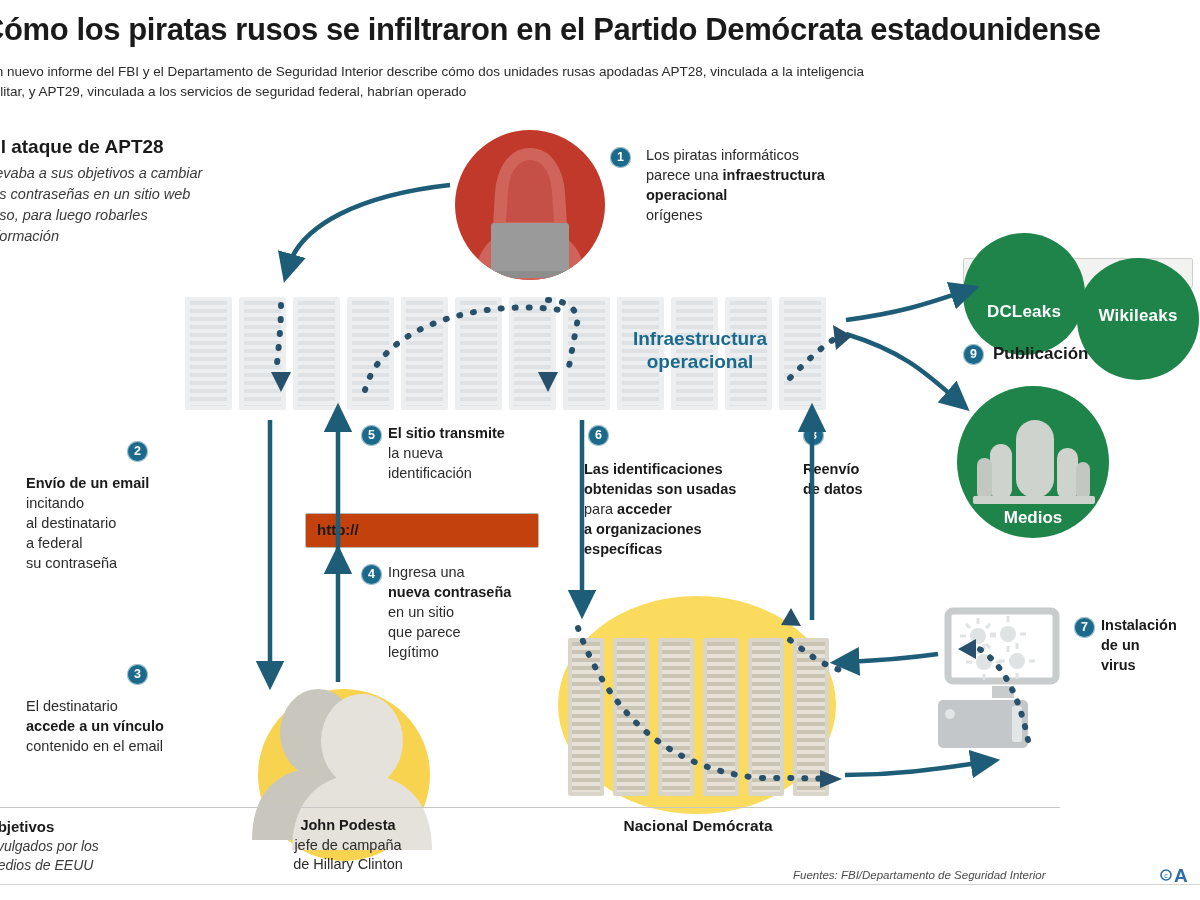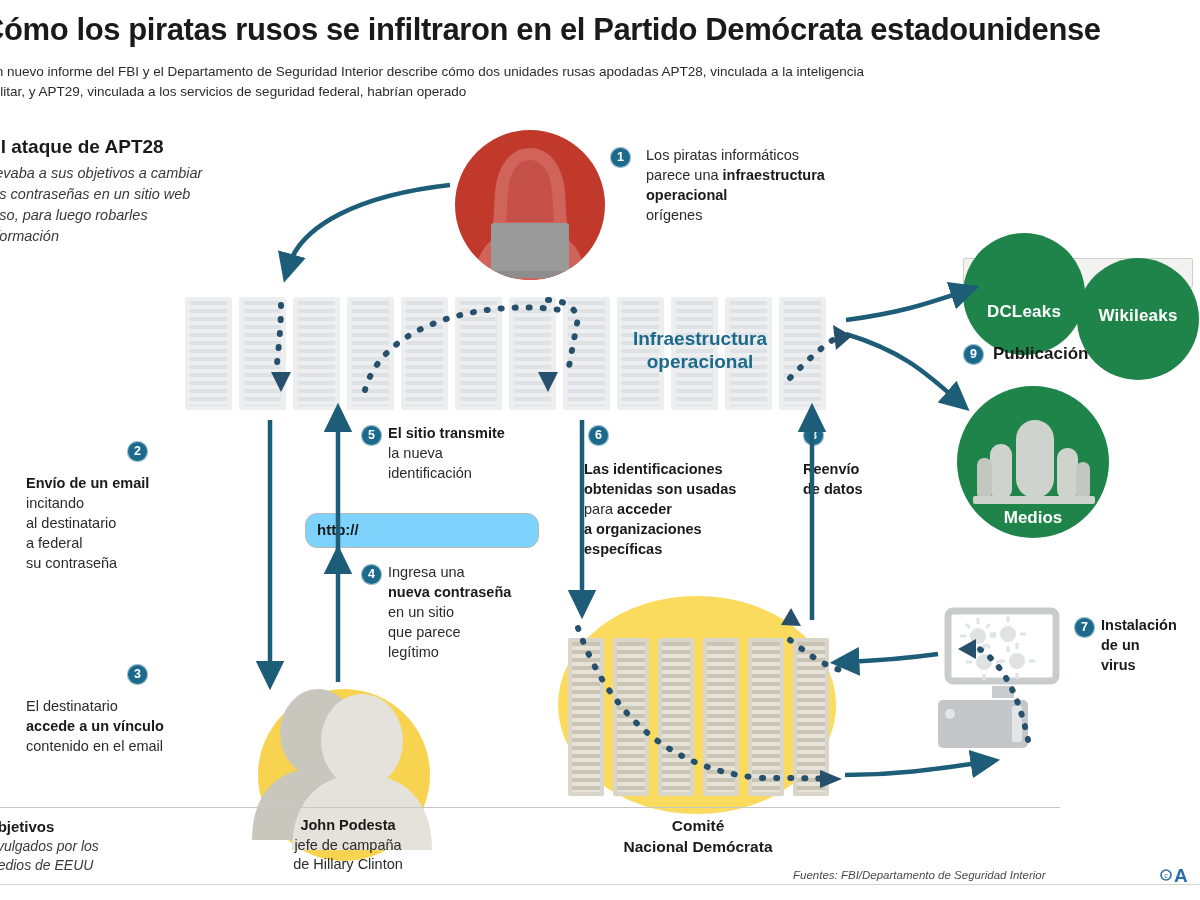--- a/index.html
+++ b/index.html
@@ -73,21 +73,21 @@
   .circ-lightyellow{background:#fadb5e;}
 
   .green-label{
     position:absolute;width:100%;text-align:center;
     color:#fff;font-weight:bold;font-size:17px;letter-spacing:.2px;
   }
 
   
   .urlbar{
     position:absolute;left:305px;top:513px;width:232px;height:33px;
-    background:#7dd3fc;border:1px solid #b9b9b4;border-radius:12px;
+    background:#c2410c;border:1px solid #b9b9b4;border-radius:2px;
   }
   .urlbar span{
     position:absolute;left:11px;top:7px;font-size:15px;font-weight:bold;color:#1a1a1a;
   }
   .thinbox{
     position:absolute;left:963px;top:258px;width:228px;height:28px;
     background:#f2f2f0;border:1px solid #cfcfcb;border-radius:2px;
   }
 
   
@@ -357,21 +357,20 @@
     <div class="foot-i">medios de EEUU</div>
   </div>
 
   <div class="caption" style="left:248px;top:816px;width:200px;">
     <div class="t">John Podesta</div>
     <div>jefe de campaña</div>
     <div>de Hillary Clinton</div>
   </div>
 
   <div class="caption" style="left:578px;top:816px;width:240px;">
-    <div class="t" style="font-size:15.5px;">Comité</div>
     <div class="t" style="font-size:15.5px;">Nacional Demócrata</div>
   </div>
 
   <div class="sources">Fuentes: FBI/Departamento de Seguridad Interior</div>
 
   <div class="afp">
     <svg width="42" height="24" viewBox="0 0 42 24">
       <circle cx="6" cy="13" r="5" fill="none" stroke="#2b6ea8" stroke-width="1.6"></circle>
       <text x="5.9" y="16.2" text-anchor="middle" font-family="Liberation Sans, sans-serif" font-size="7" fill="#2b6ea8">c</text>
       <text x="14" y="20" font-family="Liberation Sans, sans-serif" font-size="19" font-weight="bold" fill="#2b6ea8">A</text>

